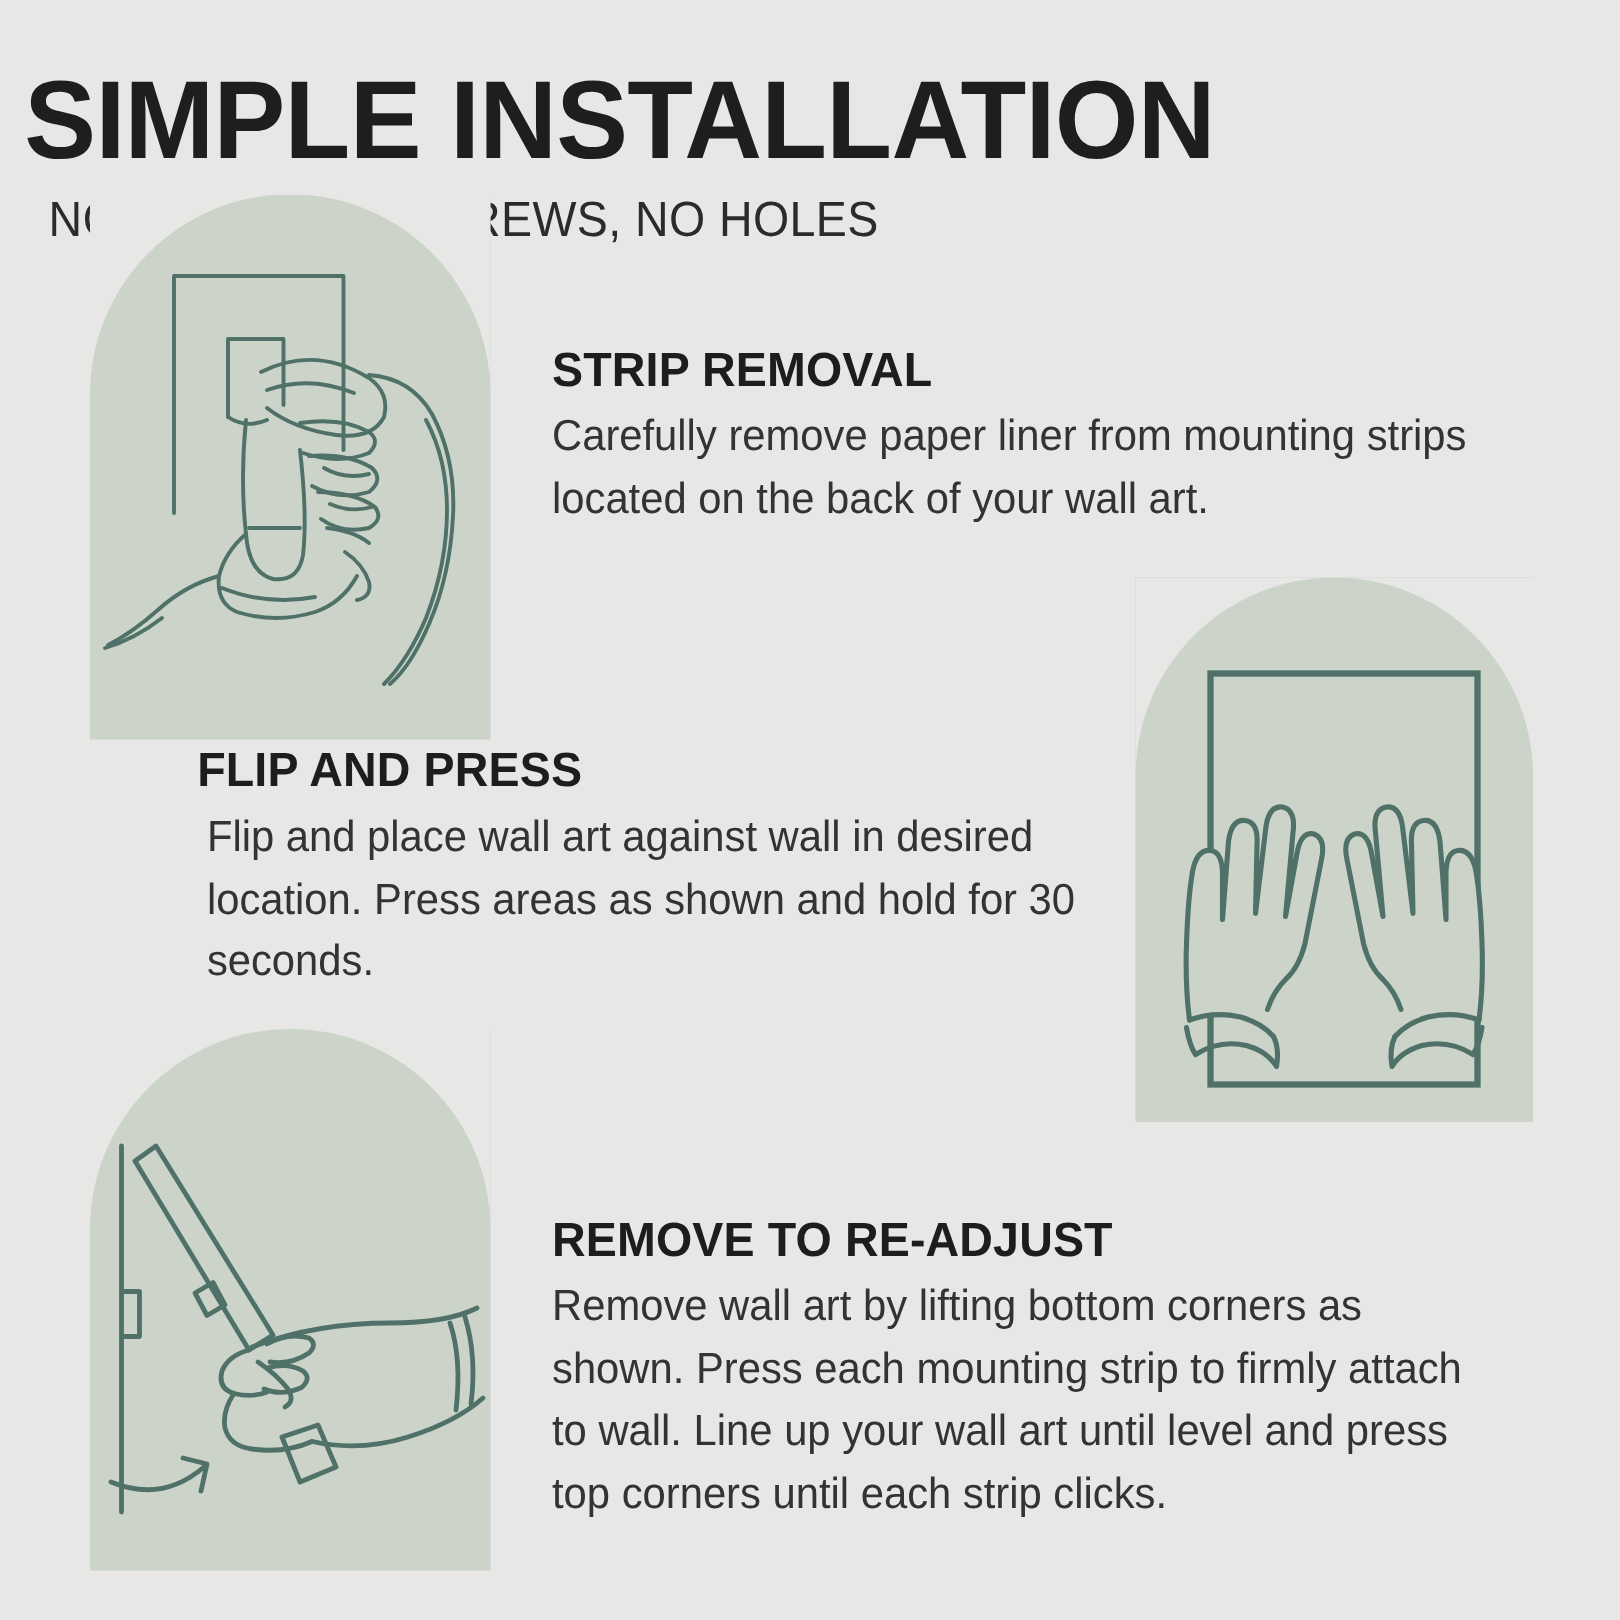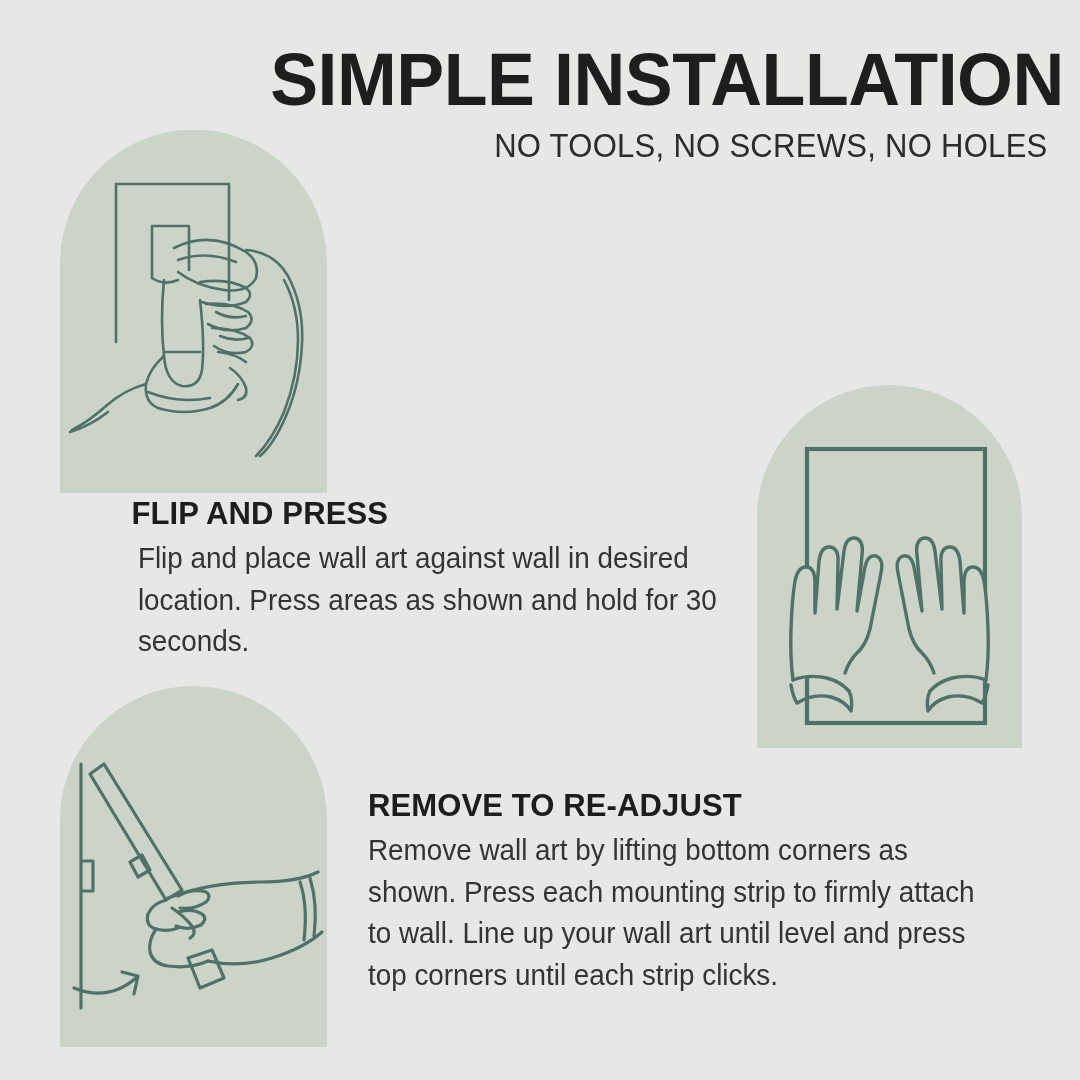--- a/index.html
+++ b/index.html
@@ -19,21 +19,21 @@
     width: 1080px;
     height: 1080px;
   }
 
   
   .header {
     position: absolute;
     left: 0;
     top: 0;
     width: 1080px;
-    text-align: right;
+    text-align: left;
   }
   .main-title {
     margin: 0;
     padding-top: 44px;
     font-family: "Liberation Sans Narrow", "Liberation Sans", sans-serif;
     font-size: 74px;
     line-height: 0.98;
     font-weight: 700;
     letter-spacing: -0.5px;
     color: #1e1e1e;
@@ -93,21 +93,21 @@
   }
   .align-left   { text-align: left; }
   .align-left .step-heading,
   .align-left .step-body { transform-origin: left center; }
   .align-right  { text-align: left; }
   .align-right .step-heading,
   .align-right .step-body { transform-origin: right center; }
 
   #step-1 { left: 368px; top: 228px; width: 640px; }
   #step-2 { left: 112px; top: 495px; width: 648px; }
-  #step-3 { left: 368px; top: 787px; width: 640px; }
+  #step-3 { left: 368px; top: 808px; width: 640px; }
 </style>
 </head>
 <body>
 
 <div class="canvas">
 
   <div class="header">
     <h1 class="main-title">SIMPLE INSTALLATION</h1>
     <p class="sub-title">NO TOOLS, NO SCREWS, NO HOLES</p>
   </div>
@@ -149,20 +149,24 @@
         <path d="M88,262 Q118,274 150,268"></path>
 
         <path d="M86,254 Q64,260 46,276 Q28,292 12,300"></path>
         <path d="M10,302 Q30,296 48,282"></path>
 
         <path d="M170,238 Q182,246 186,258 Q188,268 178,270"></path>
       </g>
     </svg>
   </div>
 
+  <div class="step-block align-left" id="step-1">
+    <h2 class="step-heading">STRIP REMOVAL</h2>
+    <p class="step-body">Carefully remove paper liner from mounting strips located on the back of your wall art.</p>
+  </div>
 
   <div class="step-block align-right" id="step-2">
     <h2 class="step-heading">FLIP AND PRESS</h2>
     <p class="step-body">Flip and place wall art against wall in desired location. Press areas as shown and hold for 30 seconds.</p>
   </div>
 
   <div class="arch-panel" id="panel-2">
     <svg viewBox="0 0 265 363" preserveAspectRatio="none">
       <defs>
         <clipPath id="clip2">

